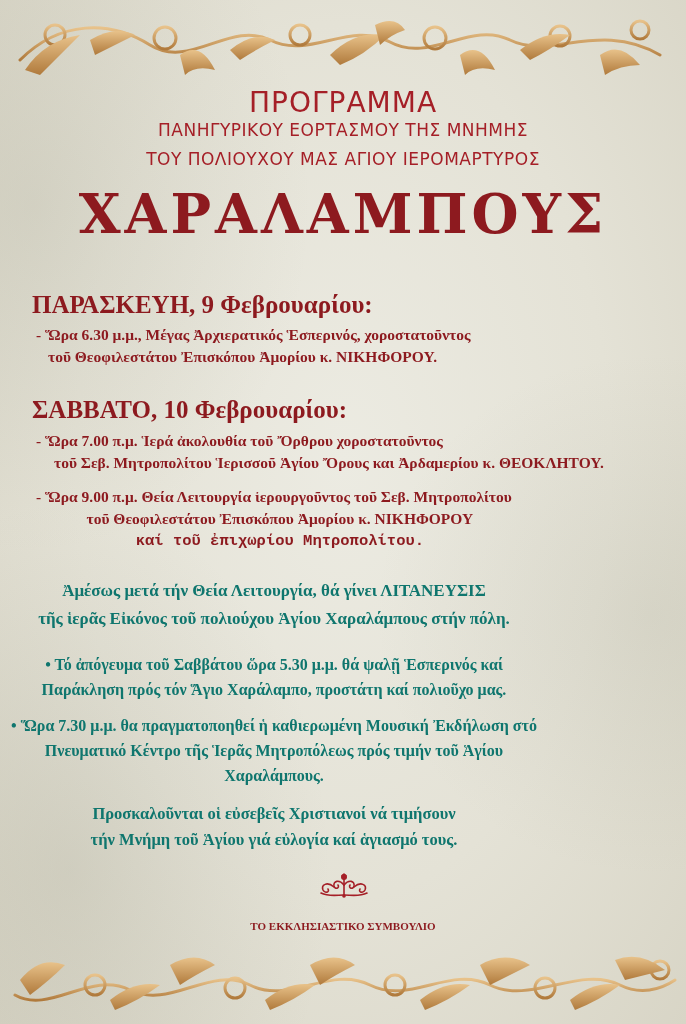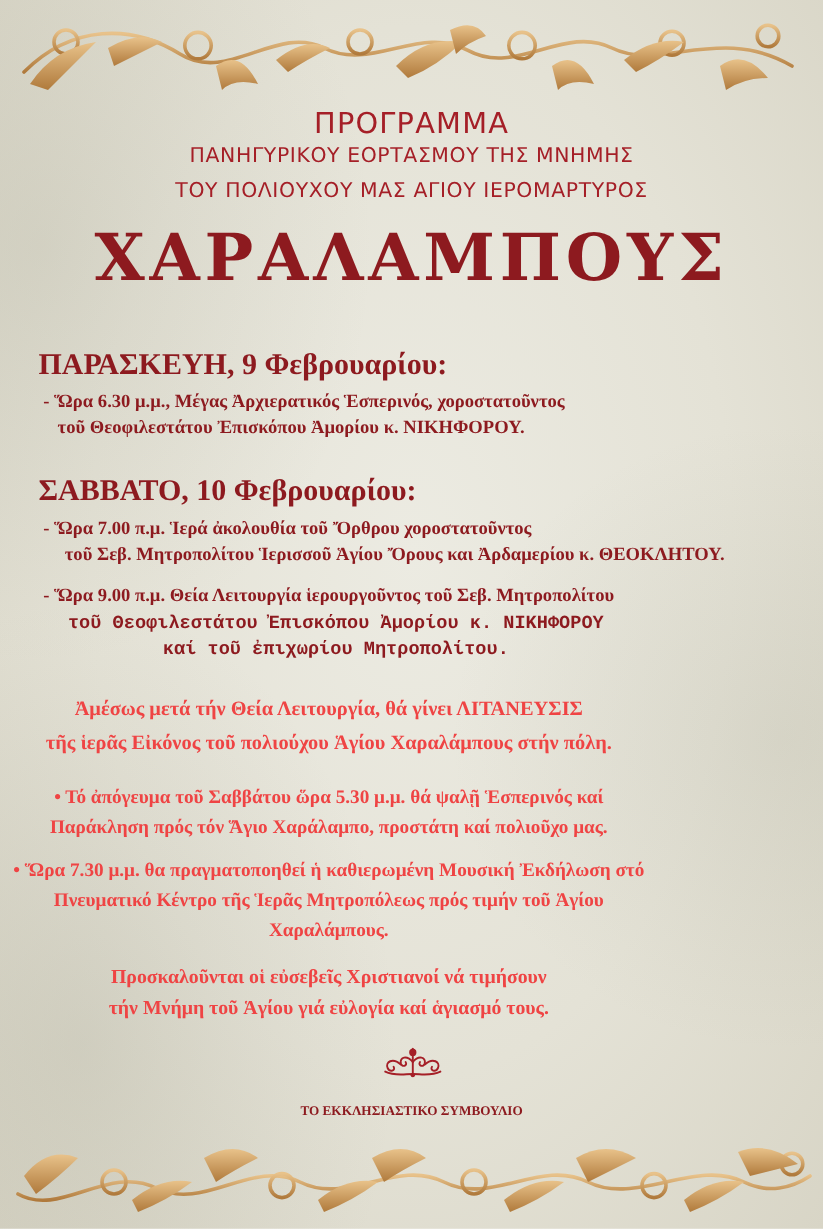--- a/index.html
+++ b/index.html
@@ -18,21 +18,21 @@
     }
     .border-band {
       position: absolute; left: 0; width: 686px; height: 84px;
     }
     .border-top { top: 0; }
     .border-bottom { top: 940px; }
     .border-band svg { width: 100%; height: 100%; display: block; }
 
     .header { position: absolute; top: 90px; left: 0; width: 686px; text-align: center; }
     .h-program {
-      font-family: "DejaVu Sans", sans-serif; font-size: 24px; letter-spacing: 1px;
+      font-family: "DejaVu Sans", sans-serif; font-size: 28px; letter-spacing: 1px;
       color: #a51f27; line-height: 26px;
     }
     .h-sub {
       font-family: "DejaVu Sans", sans-serif; font-size: 17px; letter-spacing: 0.5px;
       color: #a51f27; line-height: 29px;
     }
     .h-name {
       font-family: "DejaVu Serif", serif; font-size: 54px; font-weight: bold; letter-spacing: 4px;
       color: #8d1a1f; margin-top: 8px; line-height: 64px;
     }
@@ -41,21 +41,21 @@
       position: absolute; left: 32px; font-size: 25px; font-weight: bold; color: #8d1a1f;
       font-family: "Liberation Serif", serif;
       text-align: center;
     }
     .item {
       position: absolute; font-size: 15.5px; font-weight: bold; color: #8d1a1f; line-height: 22px;
       font-family: "Liberation Serif", serif;
     }
     .centered {
       position: absolute; left: 0; width: 548px; text-align: center; font-weight: bold;
-      color: #ef4444; font-family: "Liberation Serif", serif;
+      color: #0f766e; font-family: "Liberation Serif", serif;
     }
     .ornament { position: absolute; left: 317px; top: 873px; width: 54px; height: 28px; }
     .footer-sig {
       position: absolute; top: 920px; left: 0; width: 686px; text-align: center;
       font-size: 11px; font-weight: bold; color: #8d1a1f; font-family: "Liberation Serif", serif;
     }
   </style>
 </head>
 <body>
 
@@ -105,21 +105,21 @@
   <div style="padding-left:12px;">τοῦ Θεοφιλεστάτου Ἐπισκόπου Ἀμορίου κ. ΝΙΚΗΦΟΡΟΥ.</div>
 </div>
 
 <div class="day-title" style="top:396px;">ΣΑΒΒΑΤΟ, 10 Φεβρουαρίου:</div>
 <div class="item" style="top:430px; left:36px;">
   <div>- Ὥρα 7.00 π.μ. Ἱερά ἀκολουθία τοῦ Ὄρθρου χοροστατοῦντος</div>
   <div style="padding-left:18px;">τοῦ Σεβ. Μητροπολίτου Ἱερισσοῦ Ἁγίου Ὄρους και Ἀρδαμερίου κ. ΘΕΟΚΛΗΤΟΥ.</div>
 </div>
 <div class="item" style="top:486px; left:36px;text-align:center;">
   <div>- Ὥρα 9.00 π.μ. Θεία Λειτουργία ἱερουργοῦντος τοῦ Σεβ. Μητροπολίτου</div>
-  <div style="padding-left:12px;font-family:Liberation Mono, monospace;">τοῦ Θεοφιλεστάτου Ἐπισκόπου Ἀμορίου κ. ΝΙΚΗΦΟΡΟΥ</div>
+  <div style="padding-left:12px;">τοῦ Θεοφιλεστάτου Ἐπισκόπου Ἀμορίου κ. ΝΙΚΗΦΟΡΟΥ</div>
   <div style="padding-left:12px;font-family:Liberation Mono, monospace;">καί τοῦ ἐπιχωρίου Μητροπολίτου.</div>
 </div>
 
 <div class="centered" style="top:577px; font-size:17px; line-height:28px;">
   <div>Ἀμέσως μετά τήν Θεία Λειτουργία, θά γίνει ΛΙΤΑΝΕΥΣΙΣ</div>
   <div>τῆς ἱερᾶς Εἰκόνος τοῦ πολιούχου Ἁγίου Χαραλάμπους στήν πόλη.</div>
 </div>
 
 <div class="centered" style="top:652px; font-size:16px; line-height:25px;">
   <div>• Τό ἀπόγευμα τοῦ Σαββάτου ὥρα 5.30 μ.μ. θά ψαλῇ Ἑσπερινός καί</div>

